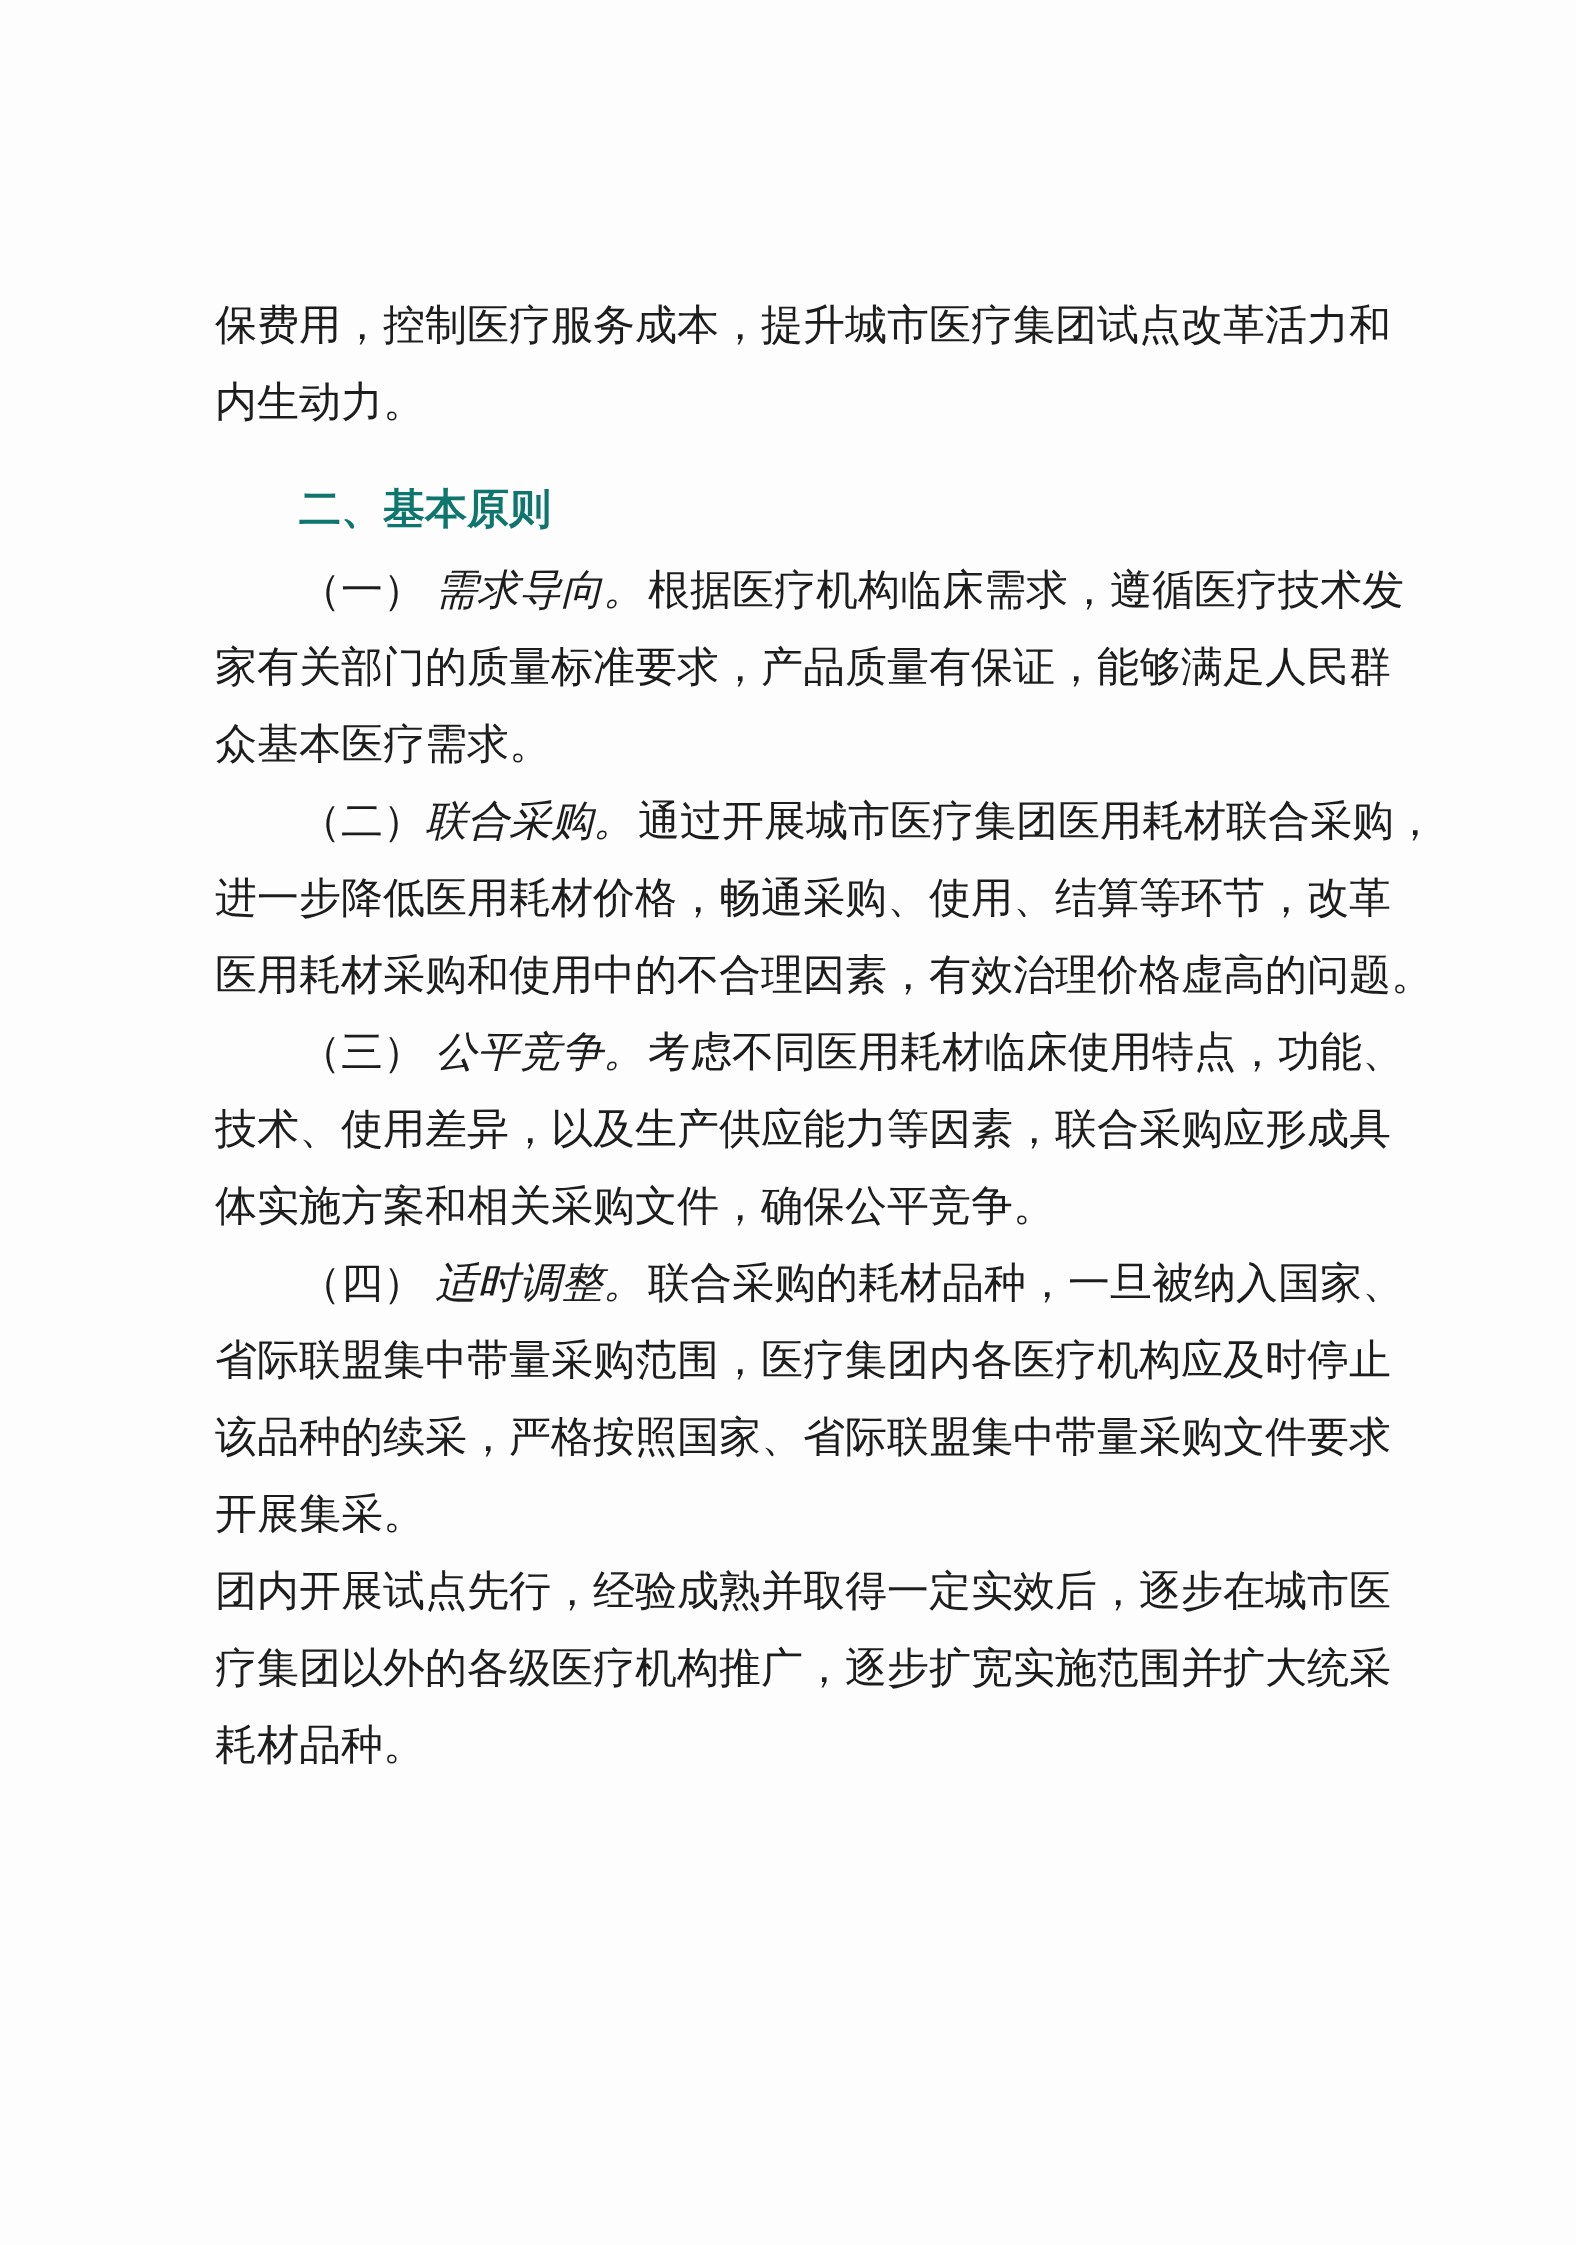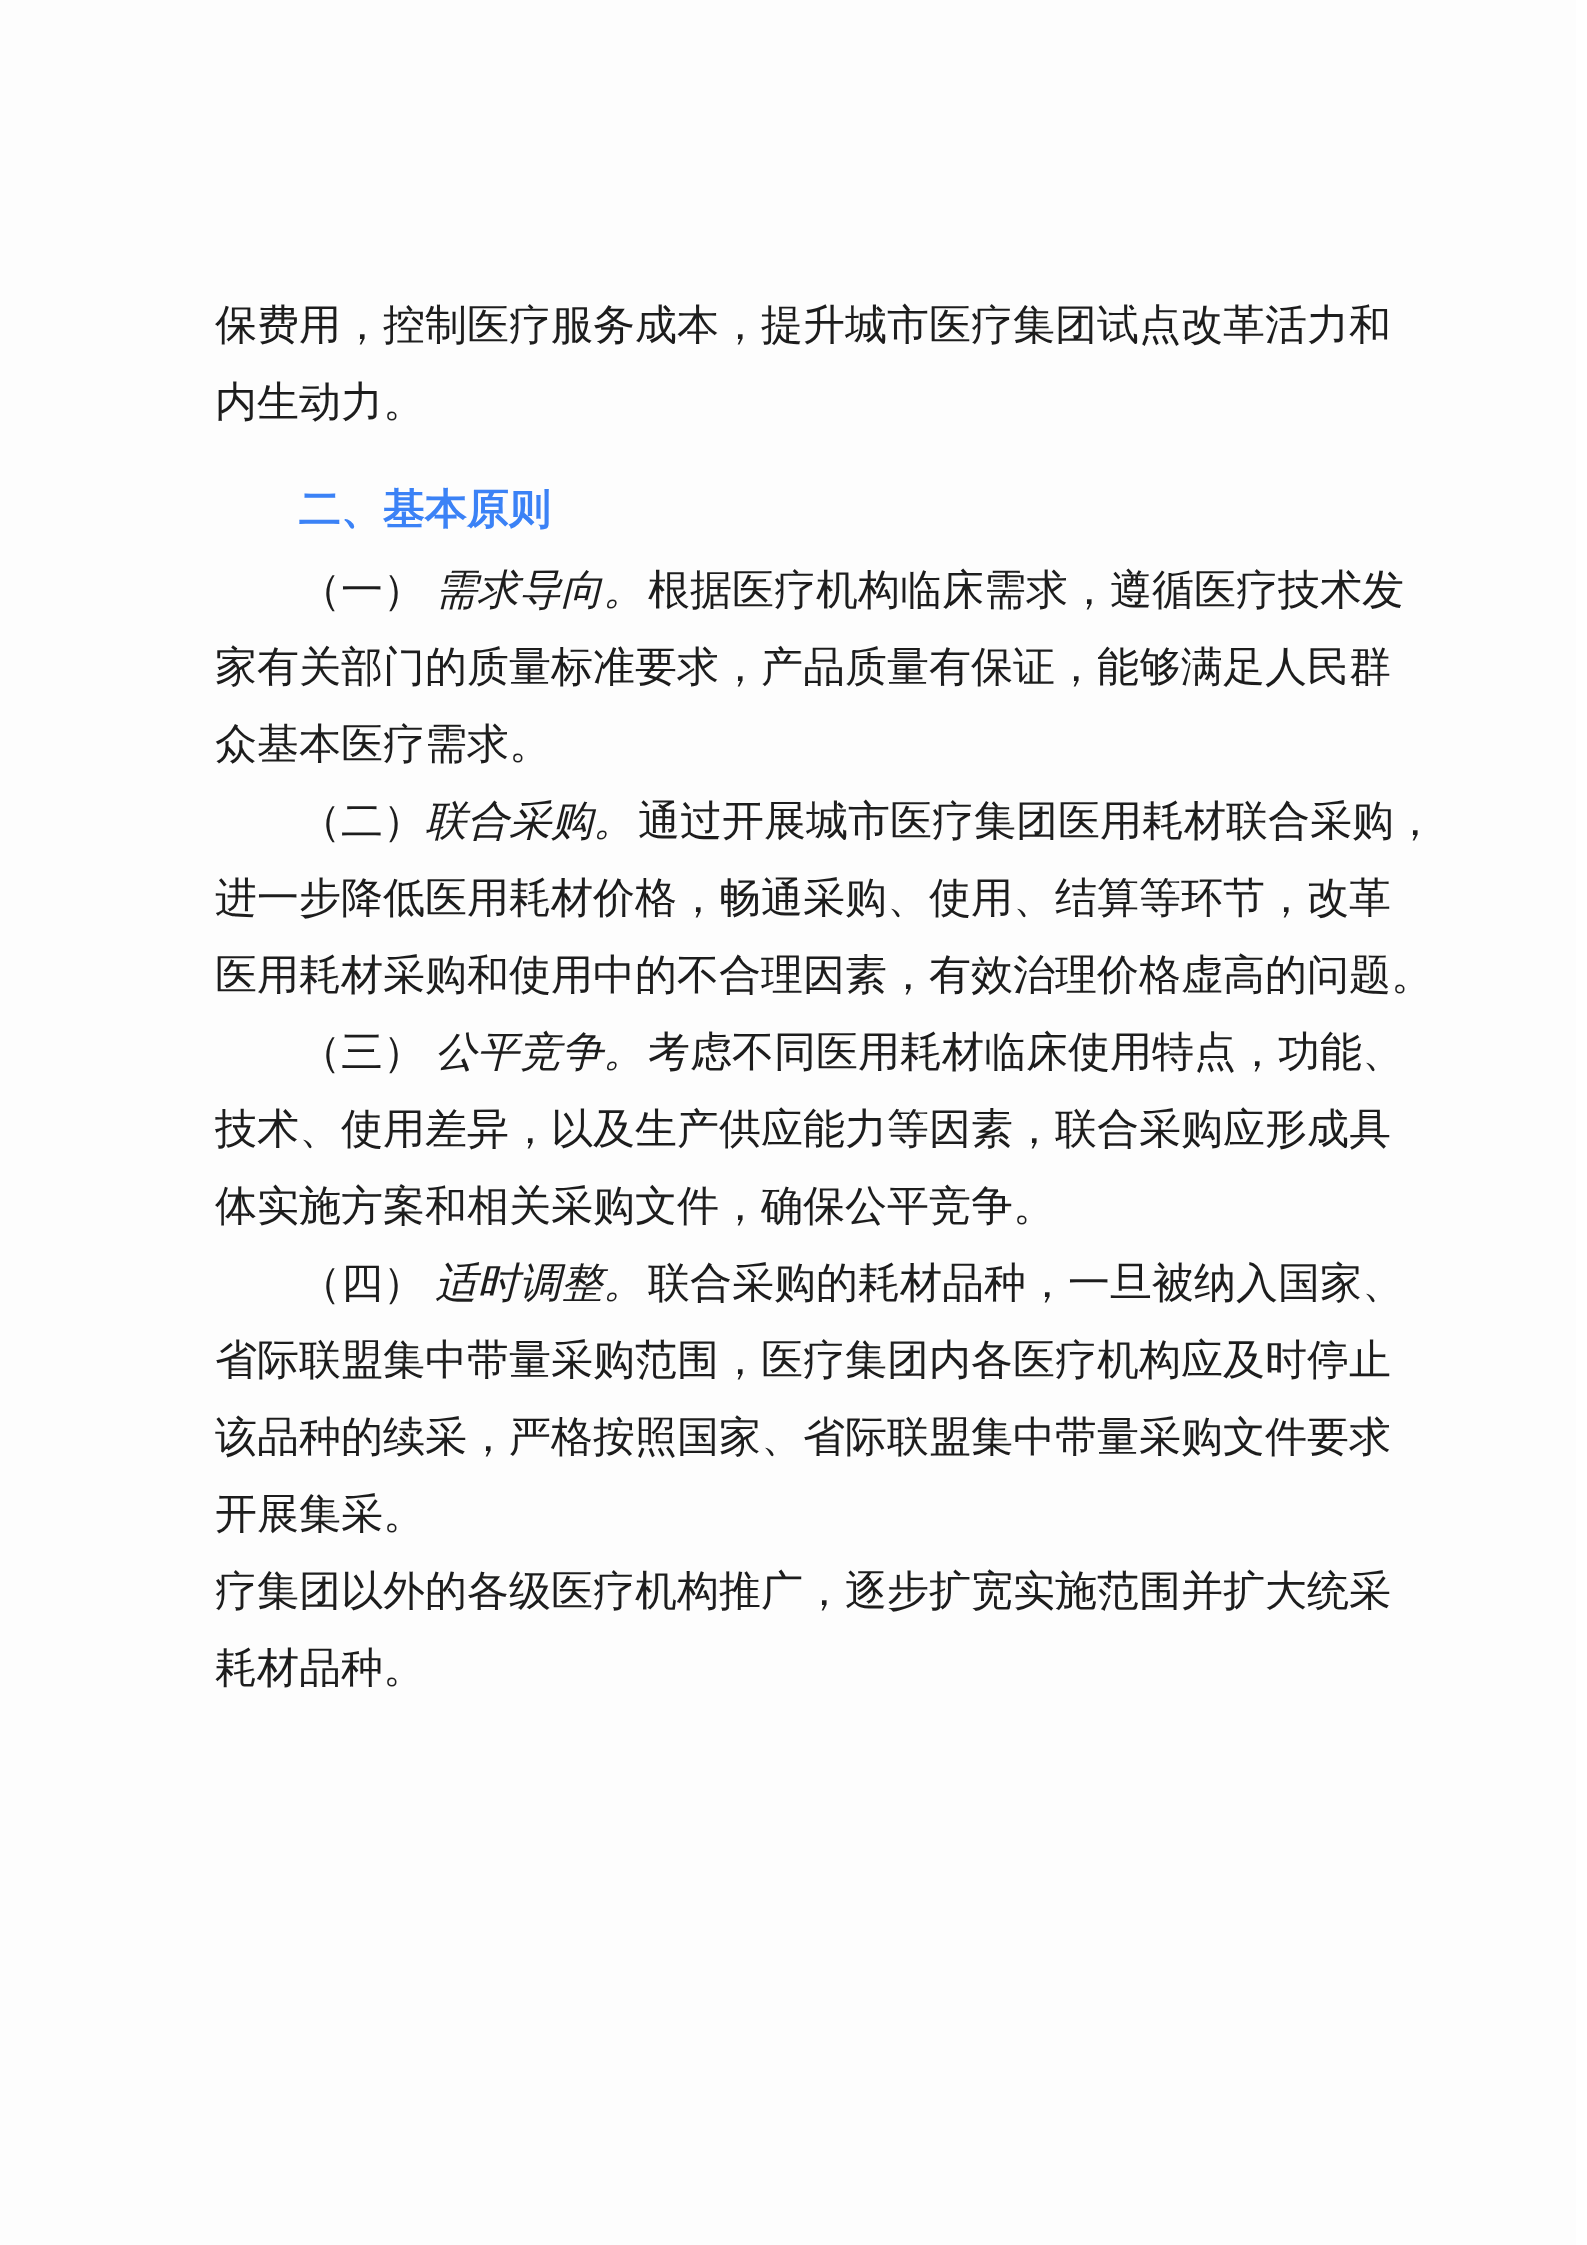--- a/index.html
+++ b/index.html
@@ -23,21 +23,21 @@
   .line {
     height: 77px;
     line-height: 77px;
     white-space: nowrap;
   }
   .ind  { padding-left: 84px; }
   .head {
     padding-left: 84px;
     font-family: "Liberation Sans", sans-serif;
     font-weight: 700;
-    color: #3b82f6;
+    color: #0f766e;
   }
   .gap  { margin-top: 29px; margin-bottom: 5px; }
   .num  { margin-right: 10px; }
   .num.tight { margin-right: 0; }
   .lead {
     font-style: italic;
     margin-right: 3px;
     text-align: right;
   }
 </style>
@@ -62,18 +62,19 @@
 
     <div class="line ind"><span class="num">（三）</span><span class="lead">公平竞争。</span><span class="t">考虑不同医用耗材临床使用特点，功能、</span></div>
     <div class="line"><span class="t">技术、使用差异，以及生产供应能力等因素，联合采购应形成具</span></div>
     <div class="line"><span class="t">体实施方案和相关采购文件，确保公平竞争。</span></div>
 
     <div class="line ind"><span class="num">（四）</span><span class="lead">适时调整。</span><span class="t">联合采购的耗材品种，一旦被纳入国家、</span></div>
     <div class="line"><span class="t">省际联盟集中带量采购范围，医疗集团内各医疗机构应及时停止</span></div>
     <div class="line"><span class="t">该品种的续采，严格按照国家、省际联盟集中带量采购文件要求</span></div>
     <div class="line"><span class="t">开展集采。</span></div>
 
+    <div class="line"><span class="t">团内开展试点先行，经验成熟并取得一定实效后，逐步在城市医</span></div>
     <div class="line"><span class="t">疗集团以外的各级医疗机构推广，逐步扩宽实施范围并扩大统采</span></div>
     <div class="line"><span class="t">耗材品种。</span></div>
 
 
   </div>
 </div>
 
 </body></html>

